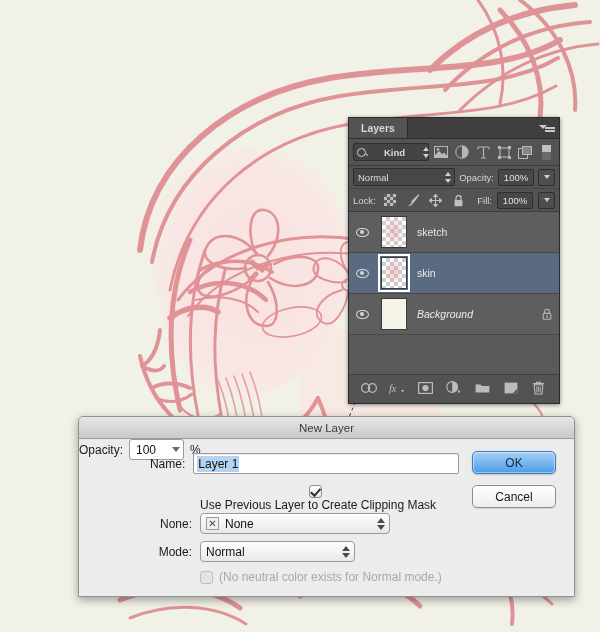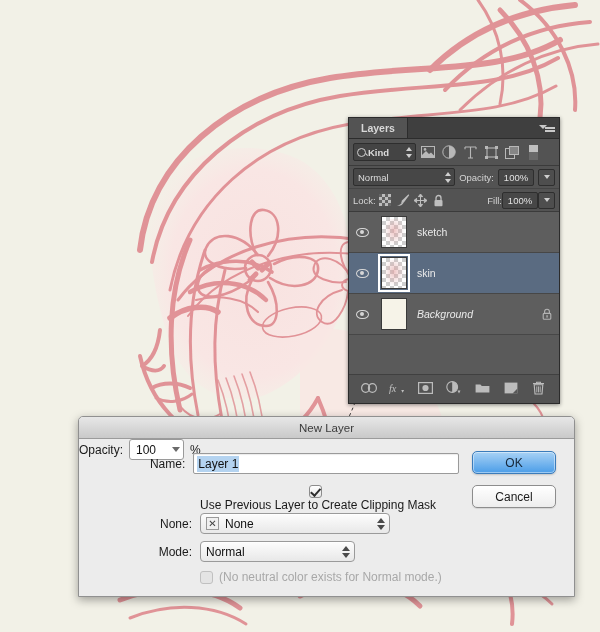--- a/index.html
+++ b/index.html
@@ -74,21 +74,21 @@
     height: 26px;
     background: #535353;
     border-bottom: 1px solid #3b3b3b;
     display: flex; align-items: center;
     padding: 0 4px;
     gap: 3px;
   }
   .kind-select {
     display:flex; align-items:center;
     background:#444; border:1px solid #2e2e2e; border-radius:2px;
-    height:16px; padding:0 2px 0 3px; gap:2px; min-width:56px;
+    height:16px; padding:0 2px 0 3px; gap:18px; min-width:56px;
   }
   .kind-select .magnifier {
     width:7px;height:7px;border:1.2px solid #cfcfcf;border-radius:50%;
     position:relative; flex:none;
   }
   .kind-select .magnifier::after{
     content:"";position:absolute;width:3px;height:1.2px;background:#cfcfcf;
     transform:rotate(45deg); right:-3px; bottom:0px;
   }
   .kind-select .kl { font-size:9.5px; font-weight:bold; color:#dcdcdc; }
@@ -124,21 +124,21 @@
   }
   .dd-btn{
     background:#4e4e4e;border:1px solid #2e2e2e;border-radius:2px;
     height:15px;width:15px;display:flex;align-items:center;justify-content:center;
   }
   .dd-btn .cv{width:0;height:0;border-left:3.5px solid transparent;border-right:3.5px solid transparent;border-top:4px solid #cfcfcf;}
 
   .lp-lock{
     height: 22px;
     background:#535353; border-bottom:1px solid #3b3b3b;
-    display:flex;align-items:center;padding:0 4px;
+    display:flex;align-items:center;padding:0 4px;gap:5px;
   }
   .lock-label{font-size:9.5px;color:#d4d4d4;}
 
   .layer-list{
     background:#5a5a5a;
     height: 162px;
     overflow:hidden;
   }
   .layer-row{
     height:40px;

